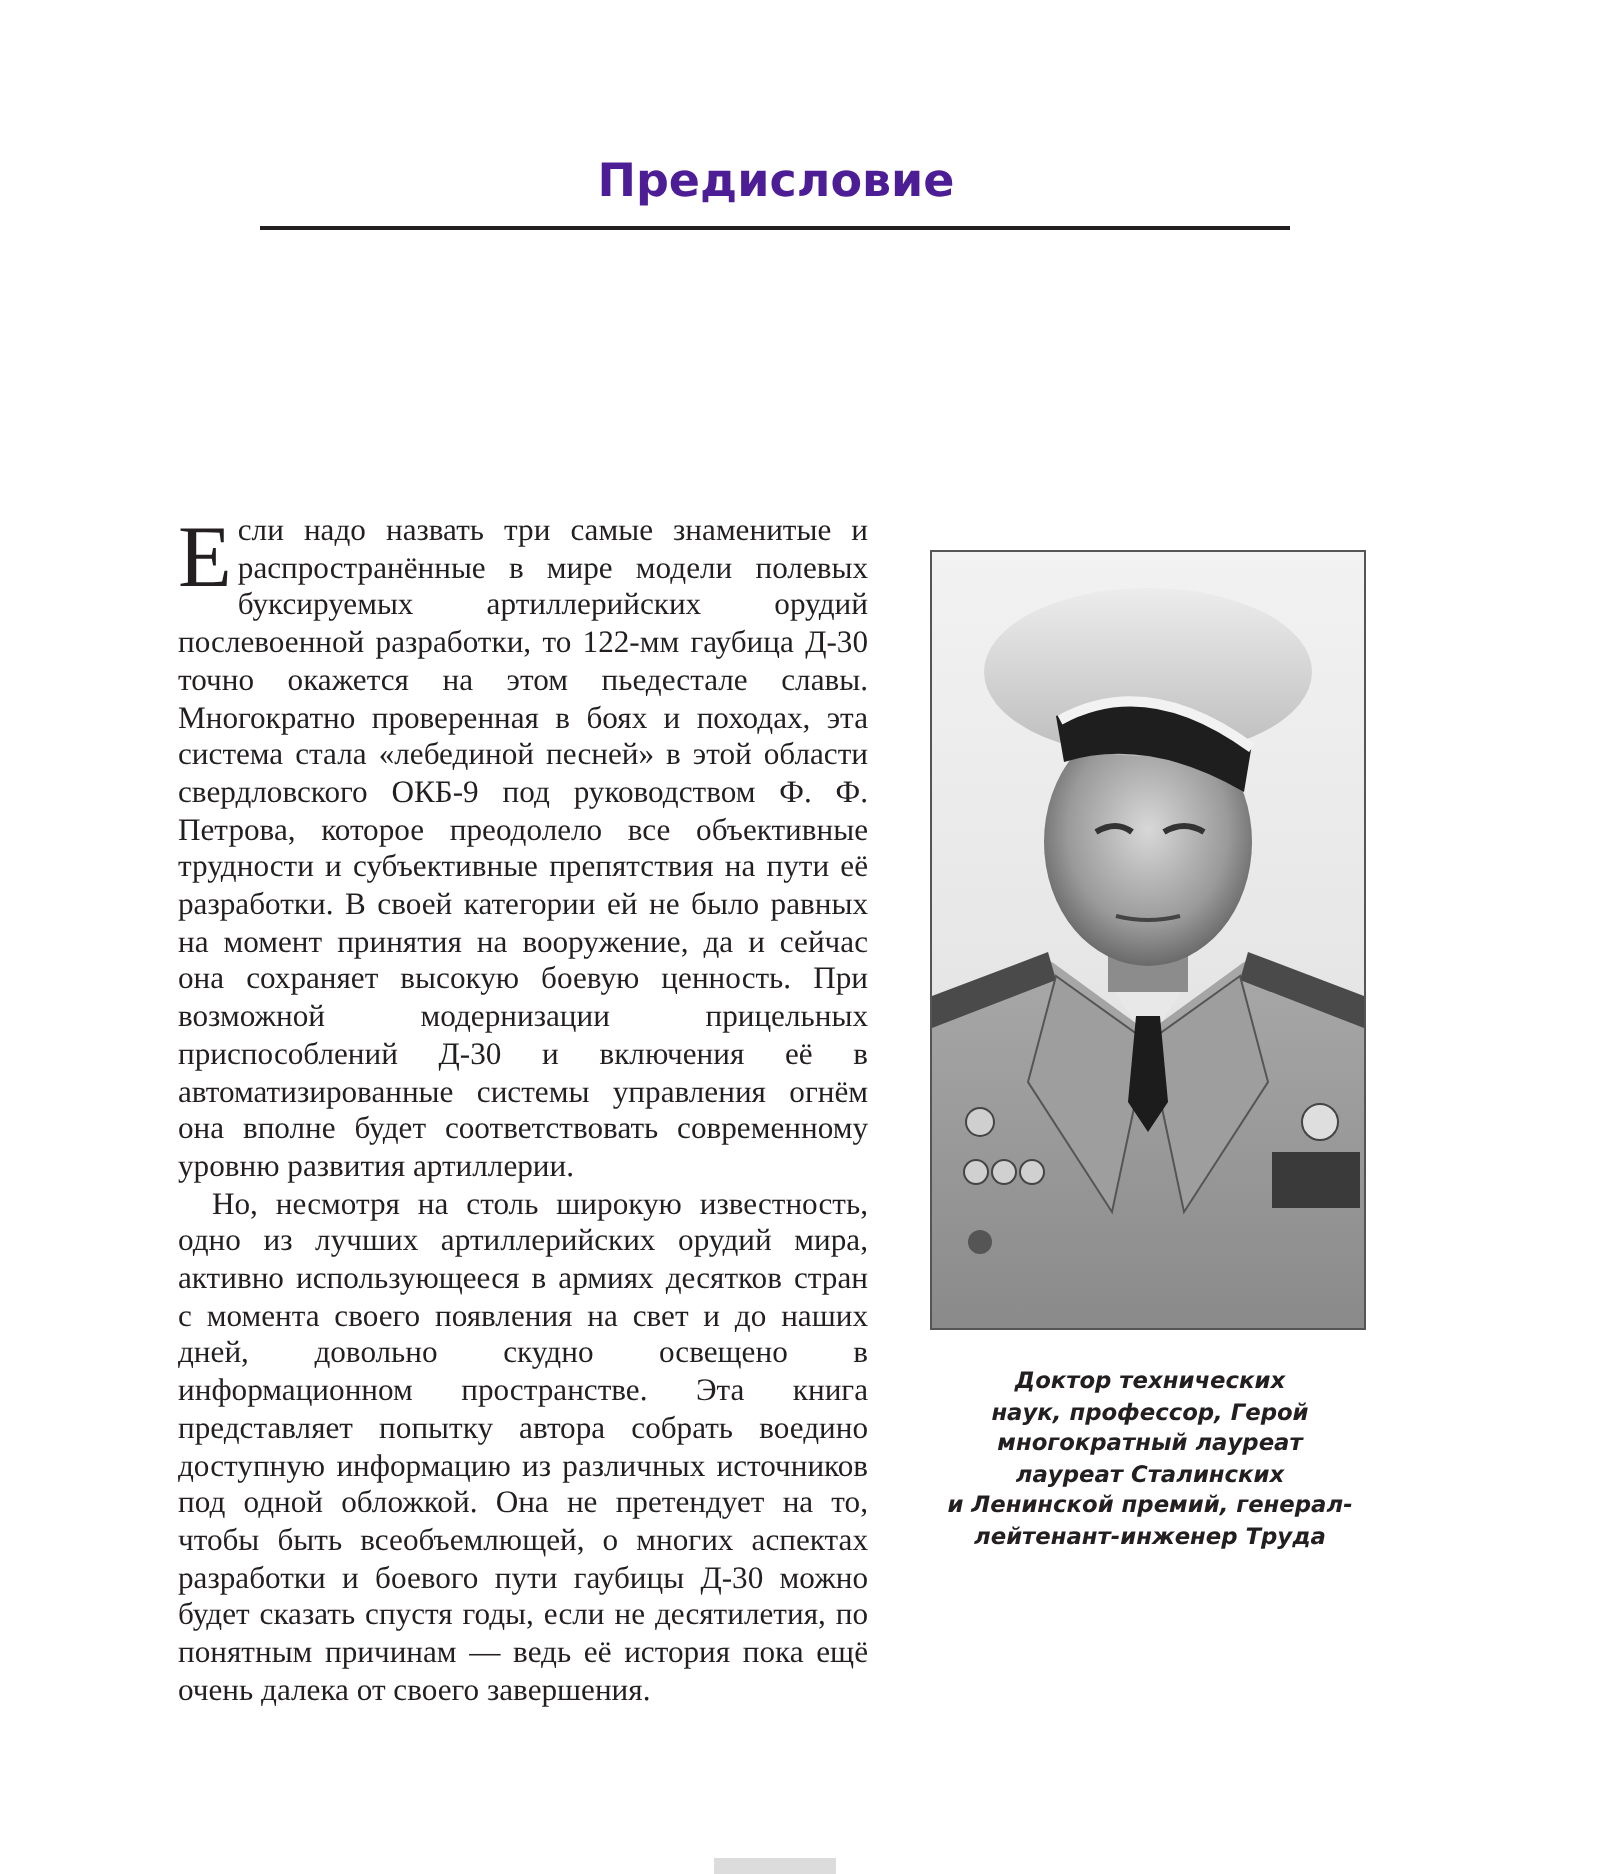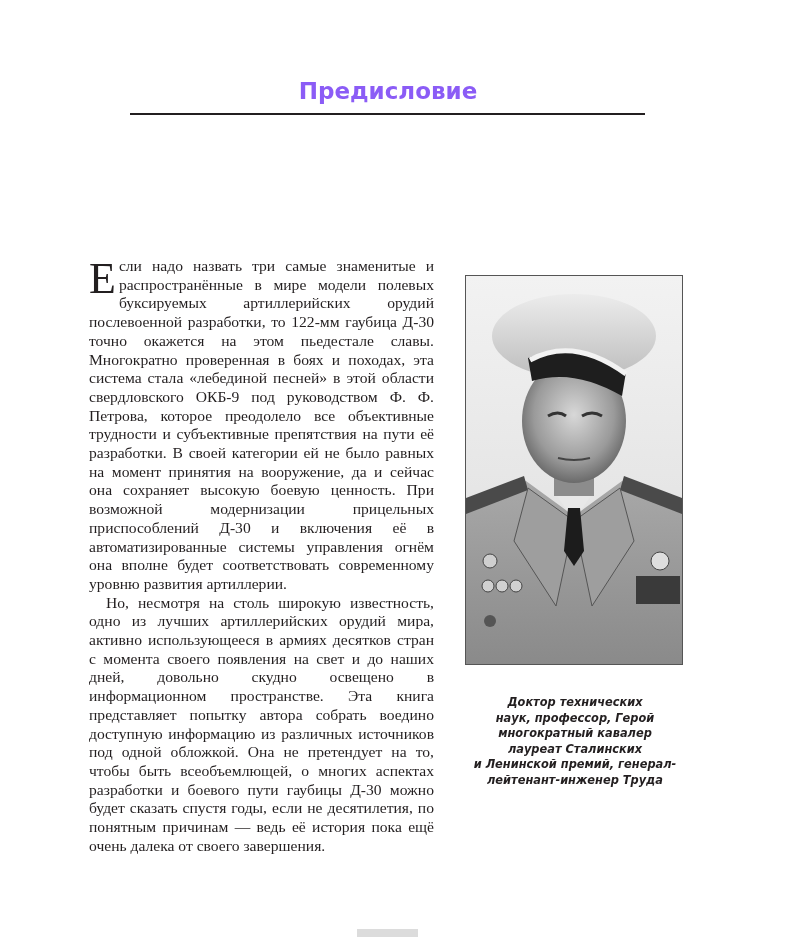--- a/index.html
+++ b/index.html
@@ -1,20 +1,20 @@
 <!DOCTYPE html>
 <html><head>
 <meta charset="utf-8">
 <style>
   html, body { margin:0; padding:0; background:#ffffff; }
   body { width:802px; height:937px; position:relative; overflow:hidden; color:#231f20; }
   .title {
     position:absolute; left:130px; top:78px; width:516px; text-align:center;
     font-family:"DejaVu Sans", sans-serif; font-weight:bold; font-size:23px; letter-spacing:0px;
-    color:#8b5cf6;
+    color:#4c1d95;
   }
   .rule { position:absolute; left:130px; top:113px; width:515px; height:1.5px; background:#231f20; }
   .body-text {
     position:absolute; left:89px; top:257px; width:345px;
     font-family:"Liberation Serif", serif; font-size:15.6px; line-height:18.7px;
     text-align:justify; color:#231f20; hyphens:manual;
   }
   .body-text p { margin:0; }
   .body-text p + p { text-indent:17px; }
   .dropcap {
@@ -22,21 +22,21 @@
     font-family:"Liberation Serif", serif;
   }
   .photo {
     position:absolute; left:465px; top:275px; width:218px; height:390px;
     border:1px solid #555; box-sizing:border-box; overflow:hidden;
     background:linear-gradient(180deg,#f2f2f2 0%,#e6e6e6 55%,#cfcfcf 100%);
   }
   .caption {
     position:absolute; left:470px; top:683px; width:210px; text-align:center;
     font-family:"DejaVu Sans", sans-serif; font-style:italic; font-weight:bold;
-    font-size:11.4px; line-height:15.6px; color:#231f20;margin-top:12px;
+    font-size:11.4px; line-height:15.6px; color:#231f20;
   }
   .page-tab { position:absolute; left:357px; top:929px; width:61px; height:8px; background:#dcdcdc; }
 </style>
 </head>
 <body>
 
 <div class="title">Предисловие</div>
 <div class="rule"></div>
 
 <div class="body-text">
@@ -89,19 +89,19 @@
     <circle cx="24" cy="285" r="7" fill="#cfcfcf" stroke="#444"></circle>
     <circle cx="24" cy="345" r="6" fill="#555"></circle>
     <circle cx="194" cy="285" r="9" fill="#dedede" stroke="#444"></circle>
     <rect x="170" y="300" width="44" height="28" fill="#3a3a3a"></rect>
   </svg>
 </div>
 
 <div class="caption">
   <div>Доктор технических</div>
   <div>наук, профессор, Герой</div>
-  <div>многократный кавалер</div>
+  <div>многократный лауреат</div>
   <div>лауреат Сталинских</div>
   <div>и Ленинской премий, генерал-</div>
   <div>лейтенант-инженер Труда</div>
 </div>
 
 <div class="page-tab"></div>
 
 </body></html>

